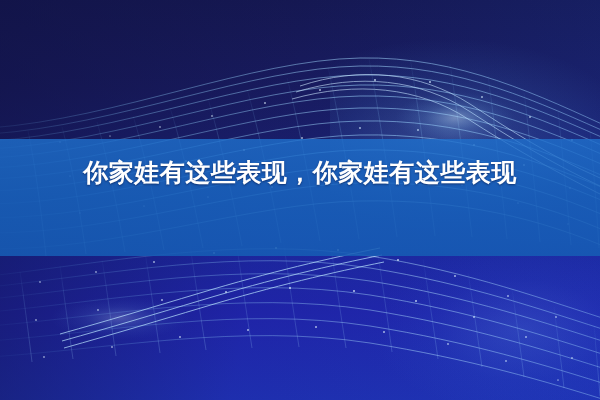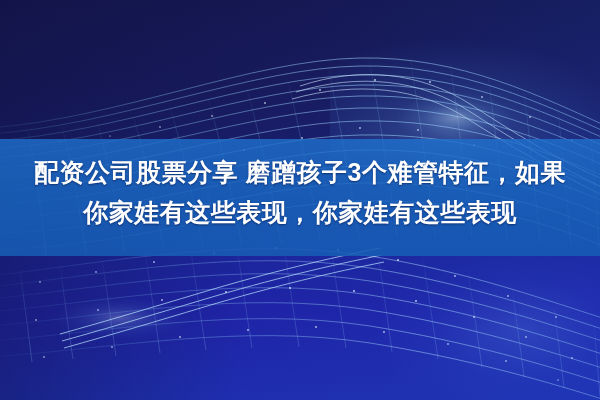--- a/index.html
+++ b/index.html
@@ -288,17 +288,16 @@
       <ellipse cx="120" cy="318" rx="70" ry="22" fill="url(#hotspot)" opacity="0.45"></ellipse>
     </svg>
   </div>
 
   <div class="glow-a"></div>
   <div class="glow-b"></div>
 
   <div class="band"></div>
 
   <div class="title-wrap">
-    <span class="title-line">配资公司股票分享 磨蹭孩子3个难管特征，如果</span>
     <span class="title-line">你家娃有这些表现，你家娃有这些表现</span>
   </div>
 
 </div>
 
 </body></html>

